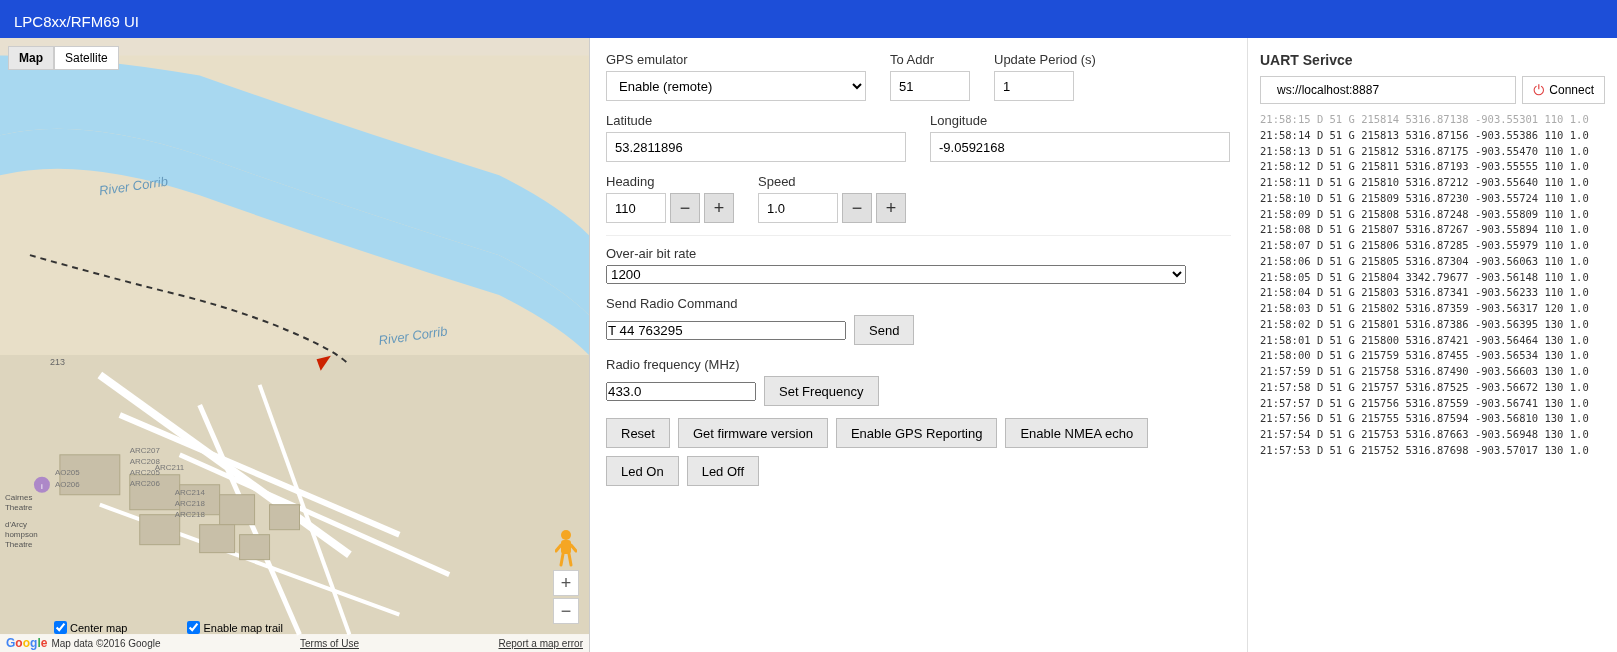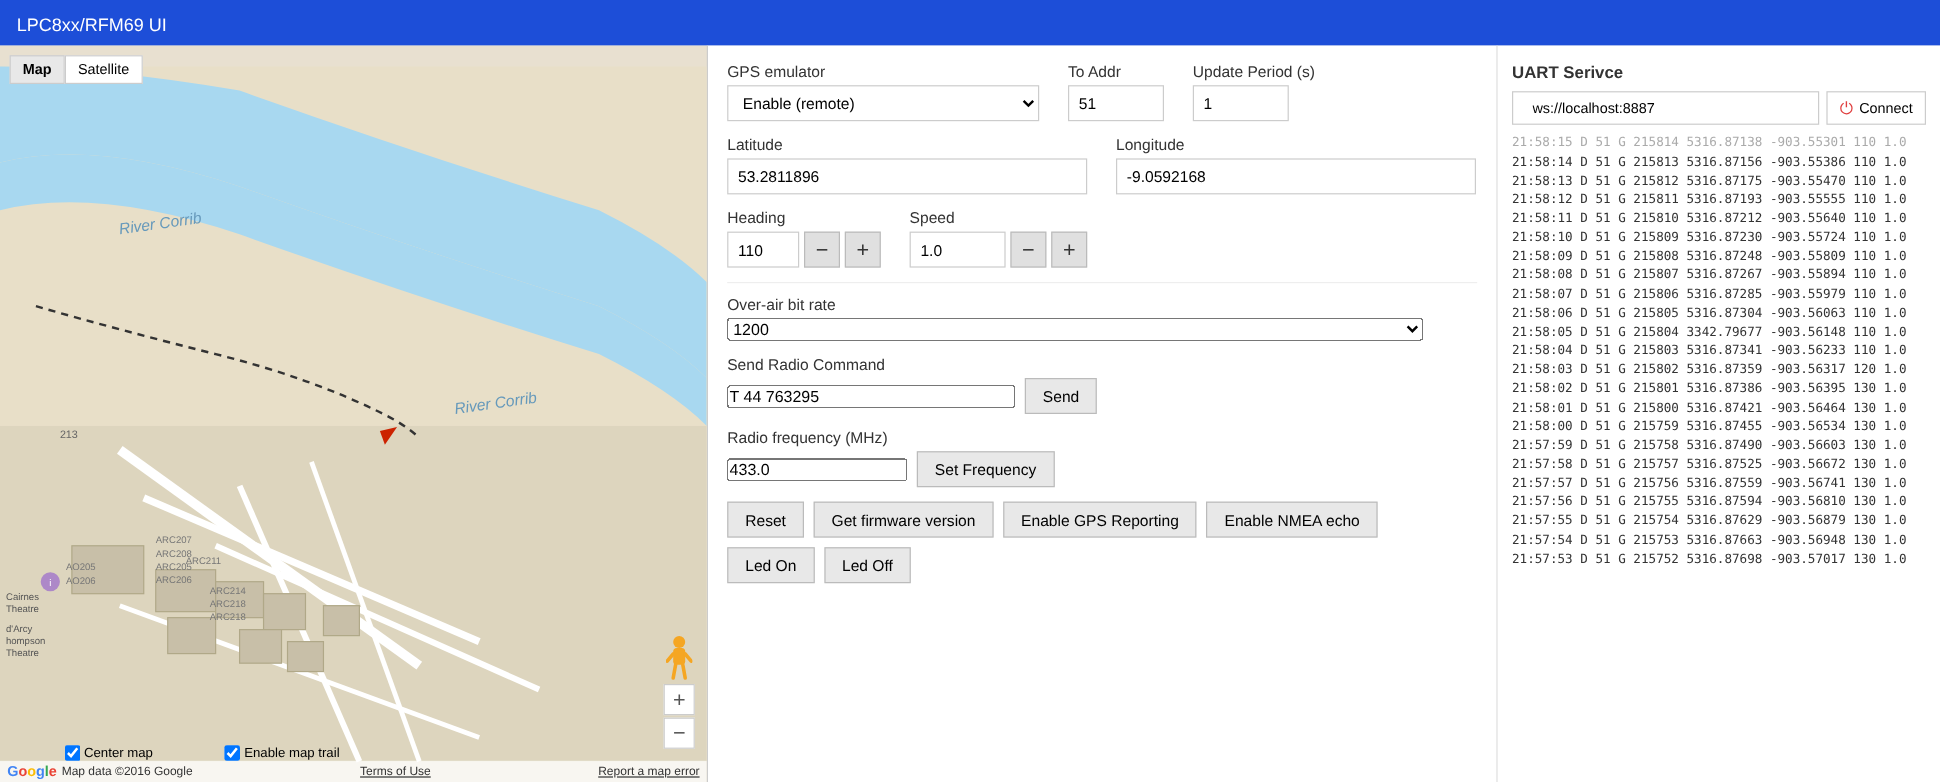--- a/index.html
+++ b/index.html
@@ -558,19 +558,18 @@
         <div>21:58:05 D 51 G 215804 3342.79677 -903.56148 110 1.0</div>
         <div>21:58:04 D 51 G 215803 5316.87341 -903.56233 110 1.0</div>
         <div>21:58:03 D 51 G 215802 5316.87359 -903.56317 120 1.0</div>
         <div>21:58:02 D 51 G 215801 5316.87386 -903.56395 130 1.0</div>
         <div>21:58:01 D 51 G 215800 5316.87421 -903.56464 130 1.0</div>
         <div>21:58:00 D 51 G 215759 5316.87455 -903.56534 130 1.0</div>
         <div>21:57:59 D 51 G 215758 5316.87490 -903.56603 130 1.0</div>
         <div>21:57:58 D 51 G 215757 5316.87525 -903.56672 130 1.0</div>
         <div>21:57:57 D 51 G 215756 5316.87559 -903.56741 130 1.0</div>
         <div>21:57:56 D 51 G 215755 5316.87594 -903.56810 130 1.0</div>
-        <div>21:57:55 D 51 G 215754 5316.87629 -903.56879 130 1.0</div>
         <div>21:57:54 D 51 G 215753 5316.87663 -903.56948 130 1.0</div>
         <div>21:57:53 D 51 G 215752 5316.87698 -903.57017 130 1.0</div>
       </div>
   </div>
 
 </div>
 
 </body></html>

